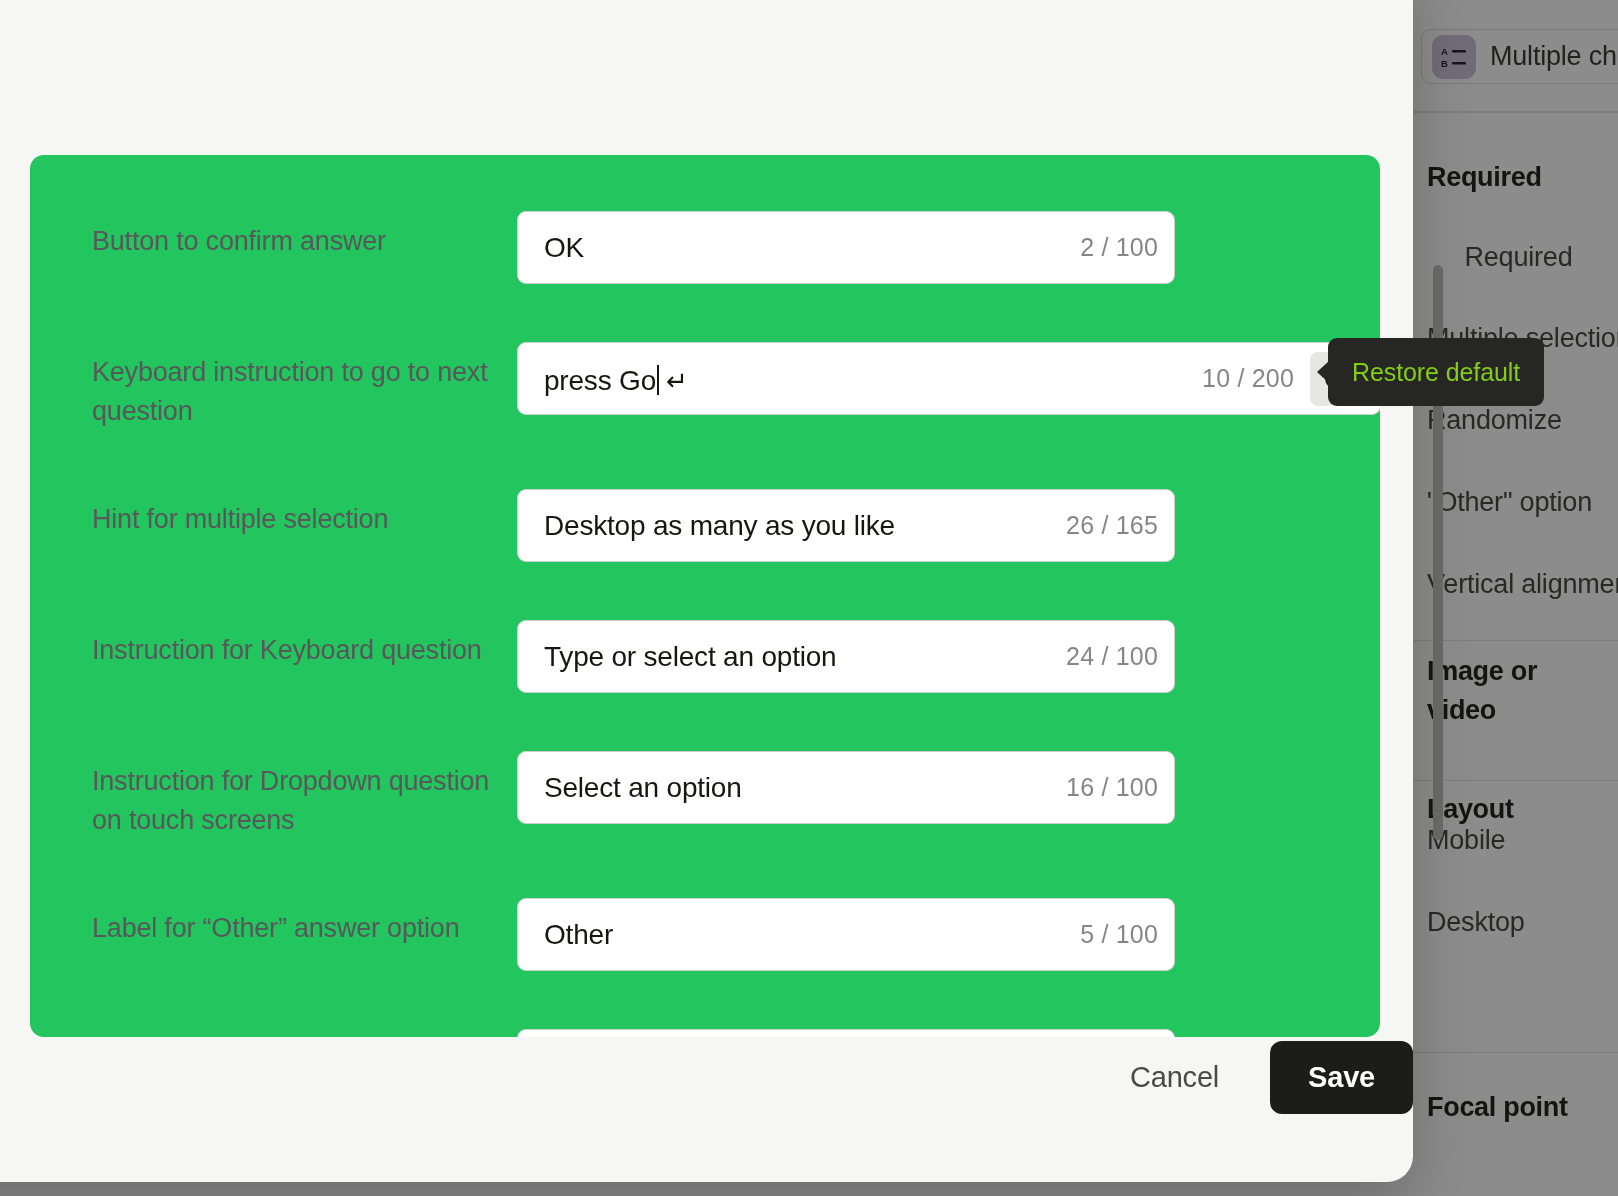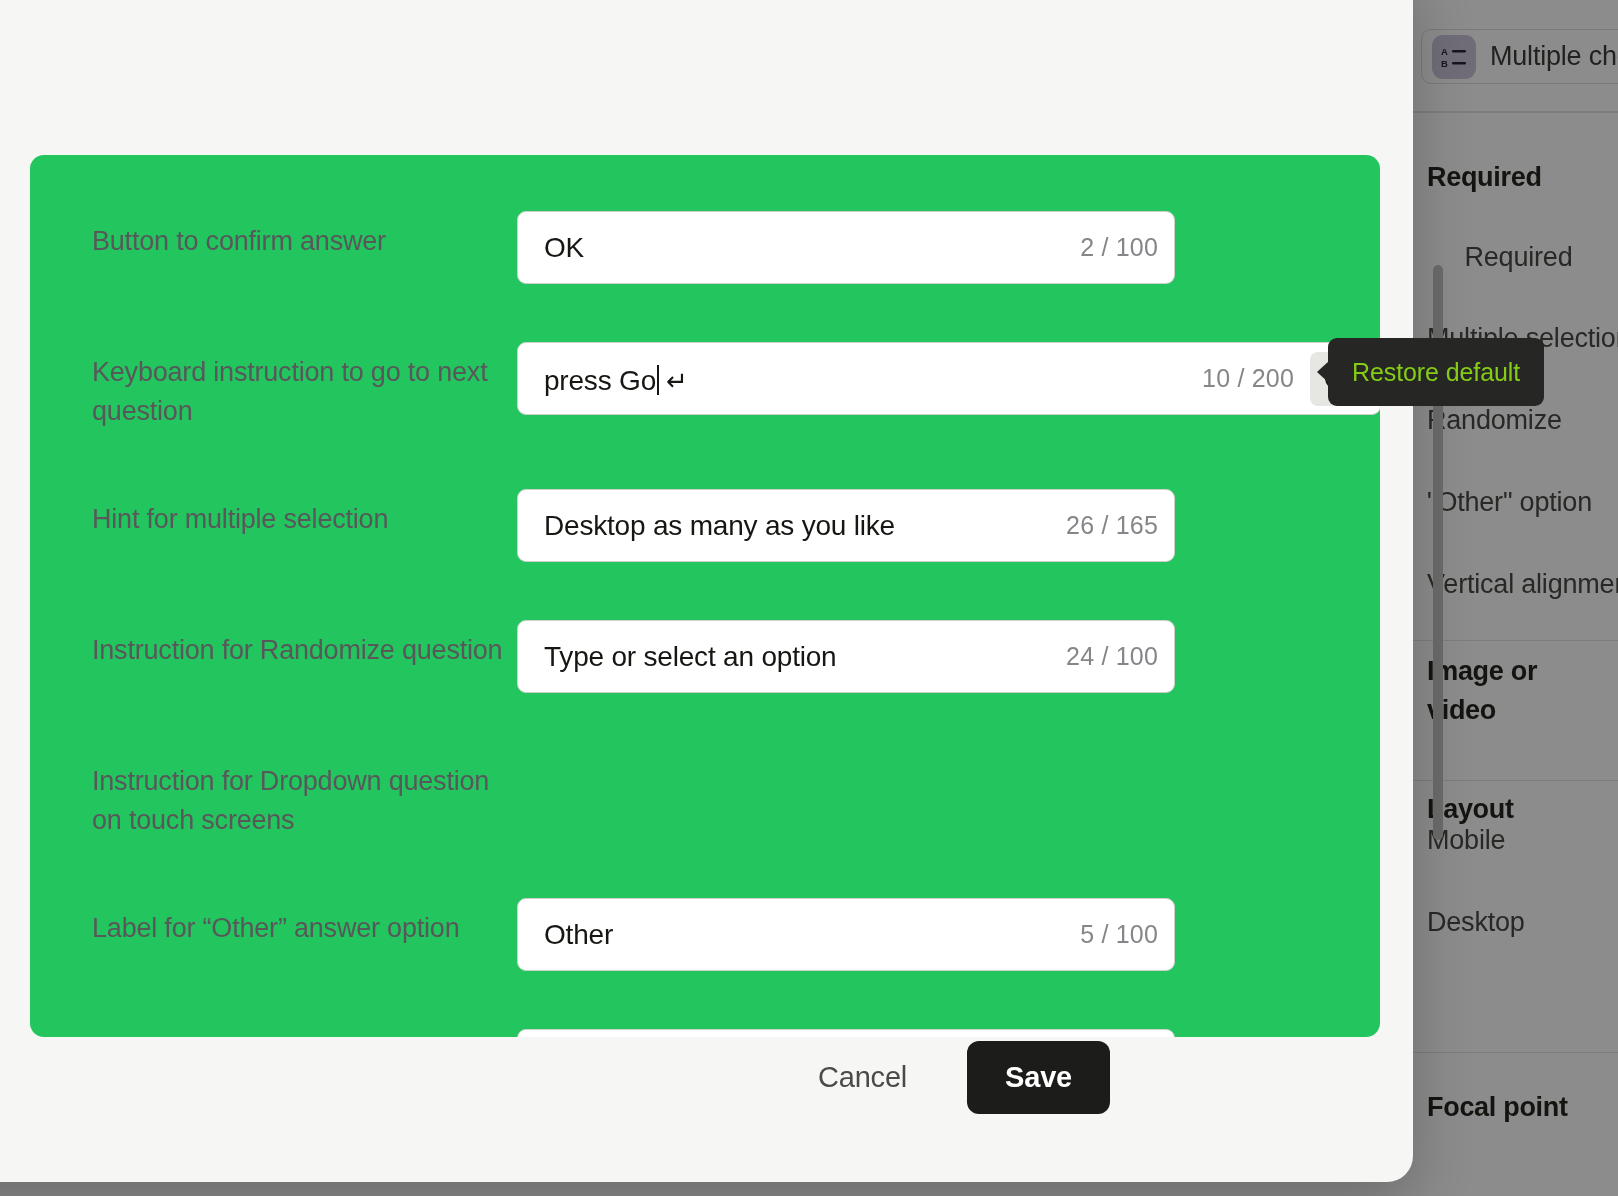--- a/index.html
+++ b/index.html
@@ -238,22 +238,21 @@
   
   .modal-footer {
     position: absolute;
     left: 330px;
     right: 0;
     bottom: 40px;
     height: 130px;
     display: flex;
     align-items: center;
     justify-content: flex-end;
-    padding-right: 303px;
-    gap: 12px;
+    gap: 3px;
     background: transparent;
   }
   .btn-cancel {
     font-size: 29px;
     color: #4a4a48;
     letter-spacing: -0.2px;
     background: transparent;
     border: none;
     padding: 16px 30px;
     cursor: pointer;
@@ -370,31 +369,37 @@
           <div class="flabel">Hint for multiple selection</div>
           <div class="finput-wrap">
             <div class="finput">
               <span class="fvalue">Desktop as many as you like</span>
               <span class="fcount">26 / 165</span>
             </div>
           </div>
         </div>
 
         <div class="frow">
-          <div class="flabel">Instruction for Randomize question</div>
+          <div class="flabel">Instruction for Keyboard question</div>
           <div class="finput-wrap">
             <div class="finput">
               <span class="fvalue">Type or select an option</span>
               <span class="fcount">24 / 100</span>
             </div>
           </div>
         </div>
 
         <div class="frow">
           <div class="flabel">Instruction for Dropdown question on touch screens</div>
+          <div class="finput-wrap">
+            <div class="finput">
+              <span class="fvalue">Select an option</span>
+              <span class="fcount">16 / 100</span>
+            </div>
+          </div>
         </div>
 
         <div class="frow">
           <div class="flabel">Label for “Other” answer option</div>
           <div class="finput-wrap">
             <div class="finput">
               <span class="fvalue">Other</span>
               <span class="fcount">5 / 100</span>
             </div>
           </div>

